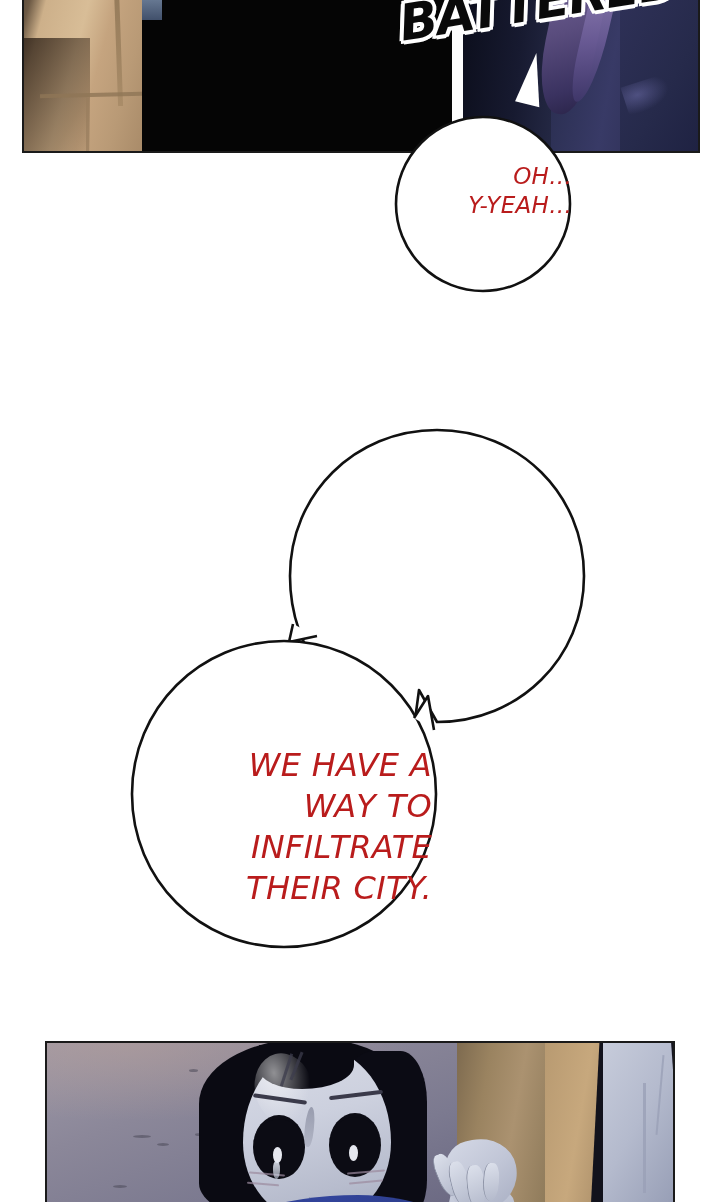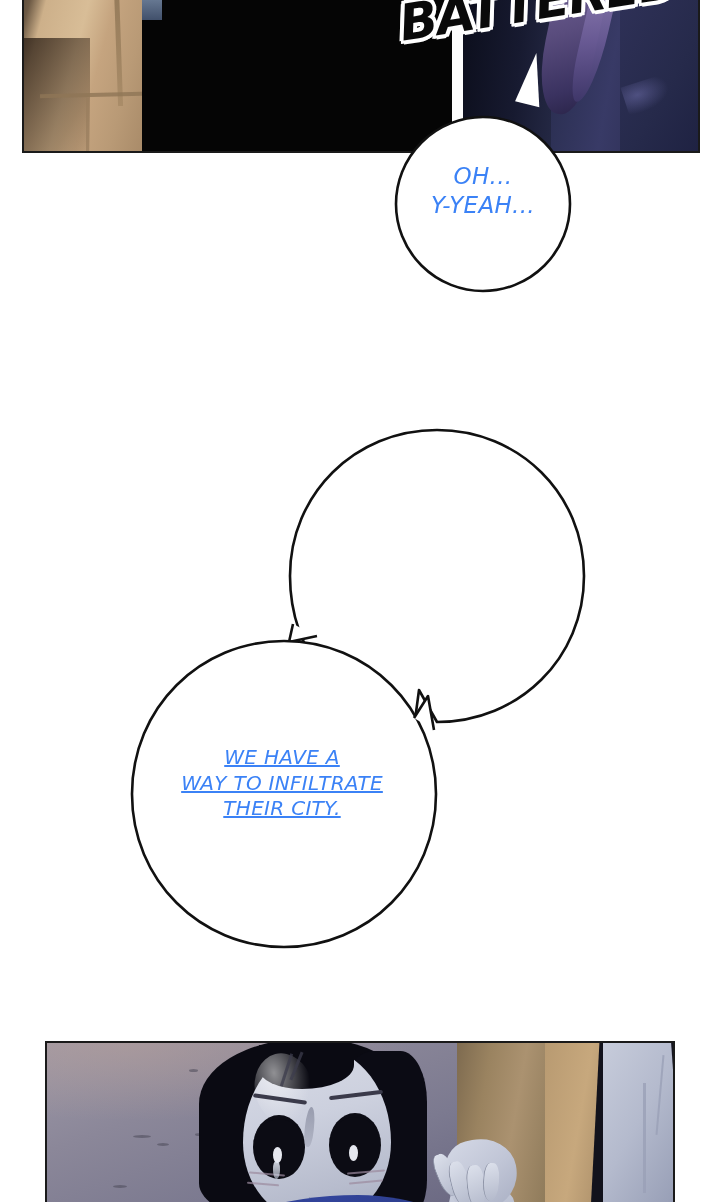--- a/index.html
+++ b/index.html
@@ -411,25 +411,25 @@
     transform: skewX(4deg);
   }
 
   
   .bubble-svg {
     position: absolute;
     overflow: visible;
   }
   .bubble-text {
     position: absolute;
-    text-align: center;
+    text-align: right;
     font-family: "DejaVu Sans", sans-serif;
     font-style: italic;
     font-weight: 400;
-    color: #3b82f6;
+    color: #b91c1c;
     white-space: pre-line;
     line-height: 1.28;
     letter-spacing: 0.3px;
     pointer-events: none;
   }
   #bubble1 { left: 394px; top: 114px; }
   #bubble1-text {
     left: 394px; top: 162px;
     width: 178px;
     font-size: 23px;
@@ -437,22 +437,21 @@
   #bubble2 { left: 287px; top: 428px; }
   #bubble2-text {
     left: 289px; top: 494px;
     width: 290px;
     font-size: 24px;
   }
   #bubble3 { left: 128px; top: 638px; }
   #bubble3-text {
     left: 132px; top: 745px;
     width: 300px;
-    font-size: 20px;
-    text-decoration: underline;
+    font-size: 32px;
   }
 </style>
 </head>
 <body>
 
 <div id="page">
 
   <div class="panel" id="panel-top">
     <div class="art">
       <div class="t-black"></div>

